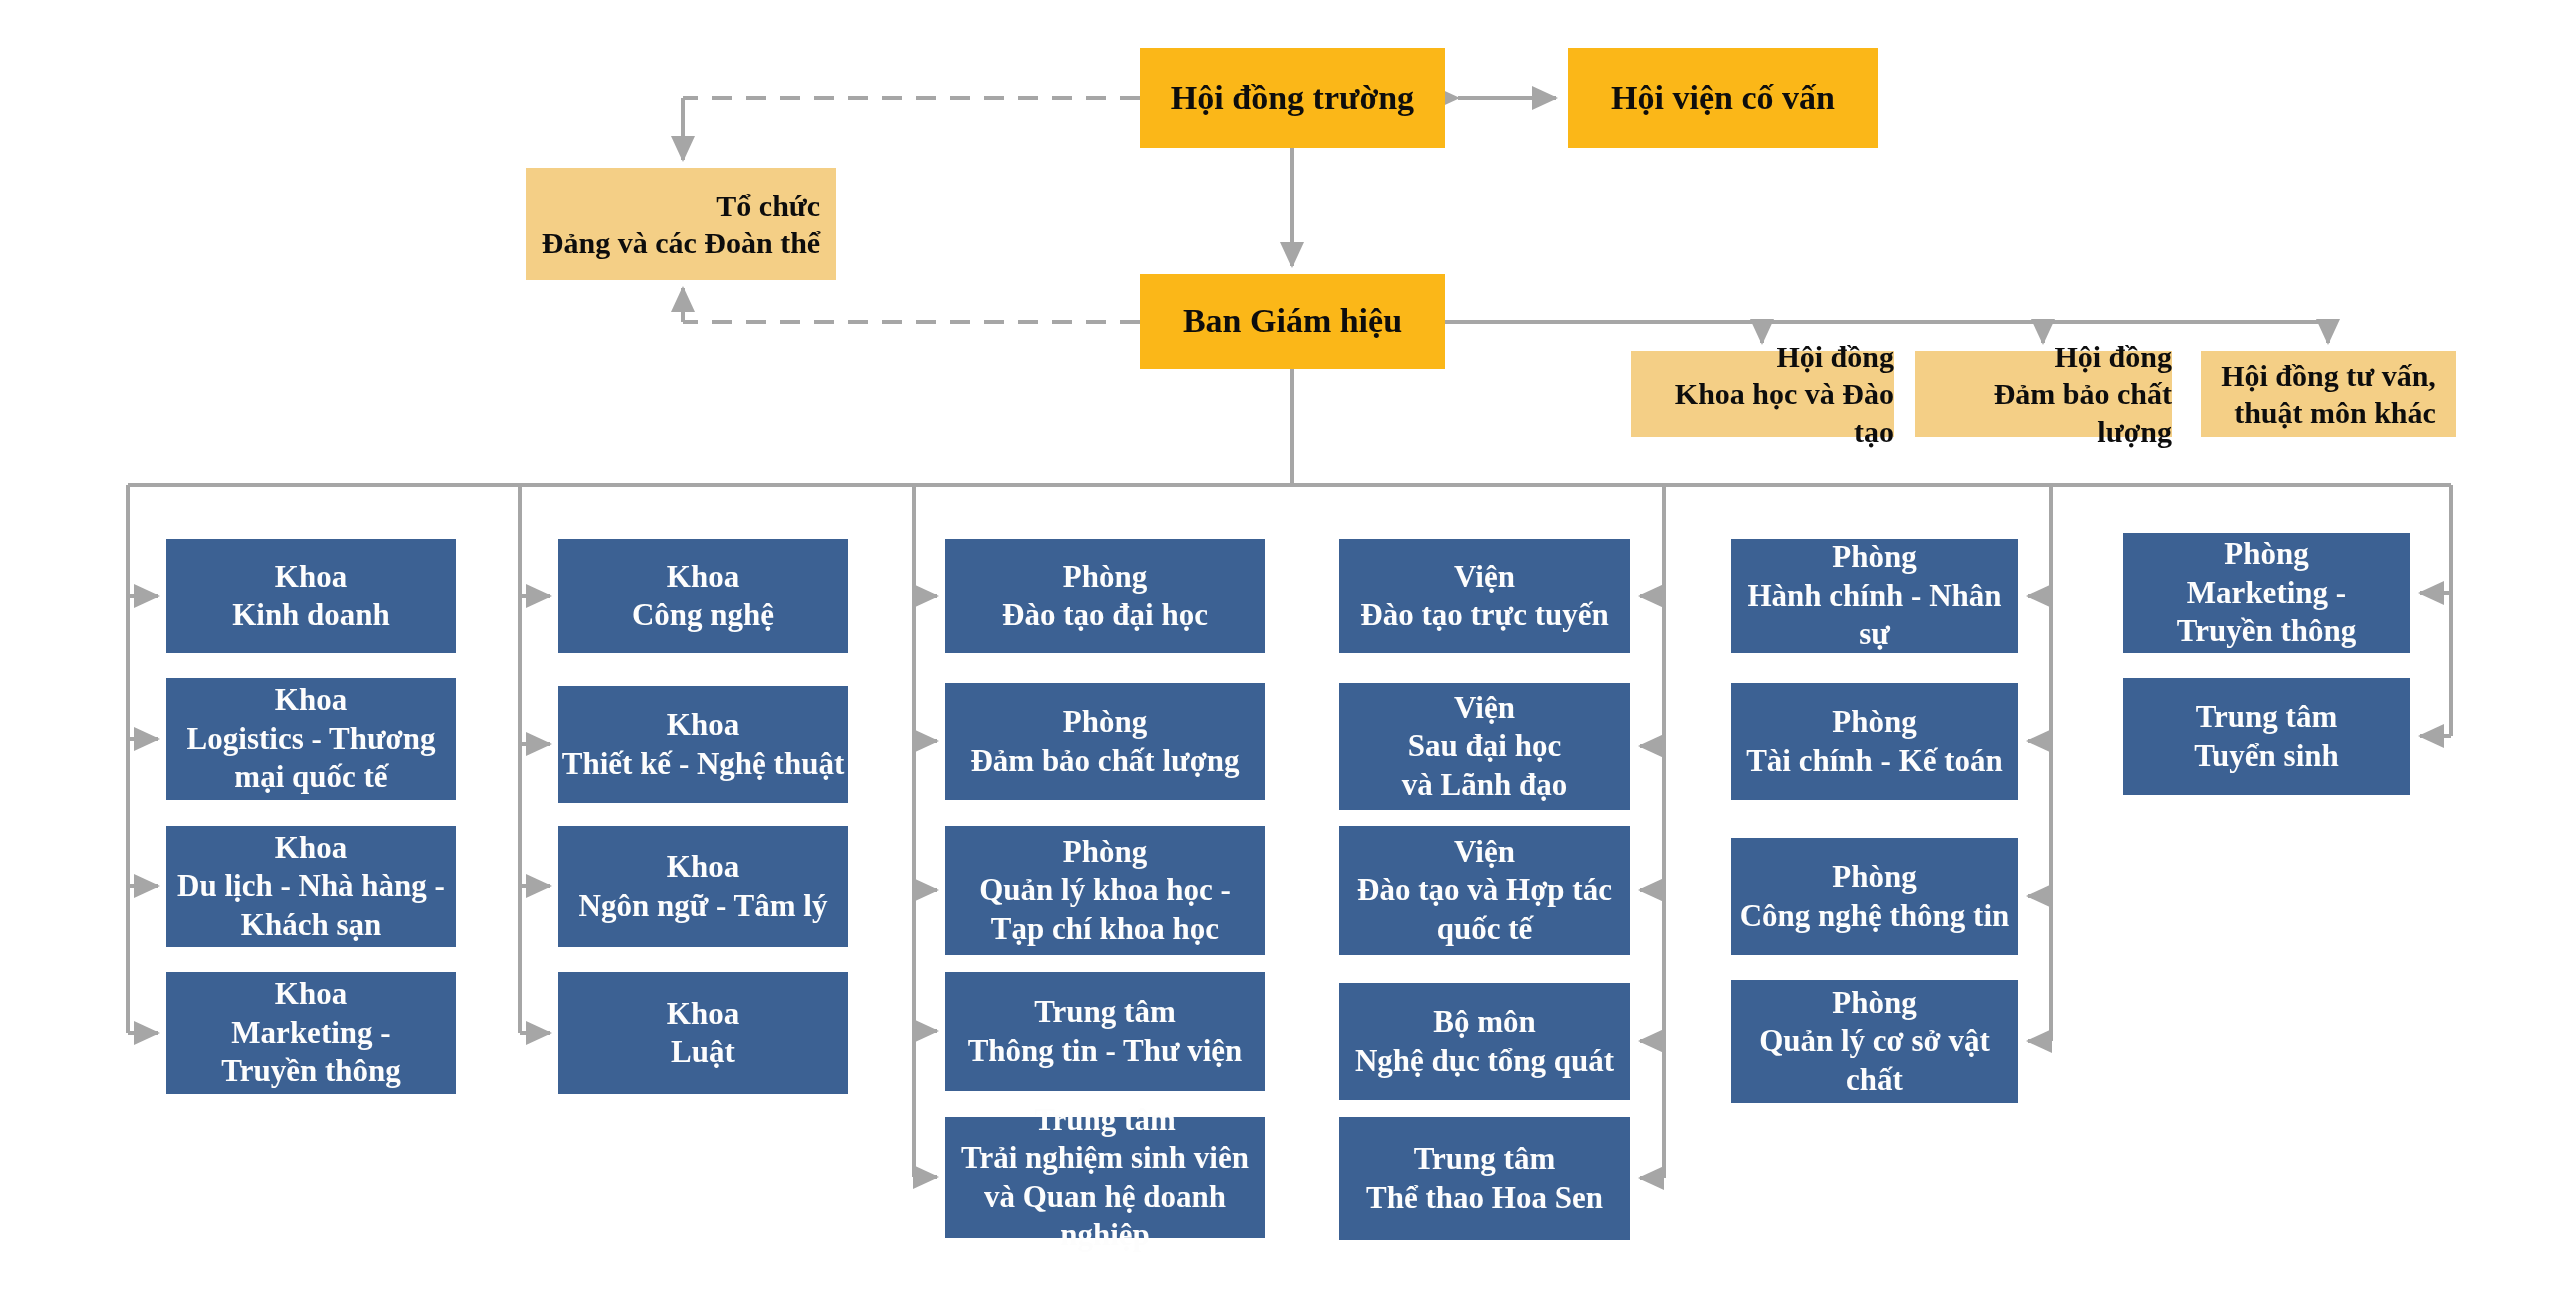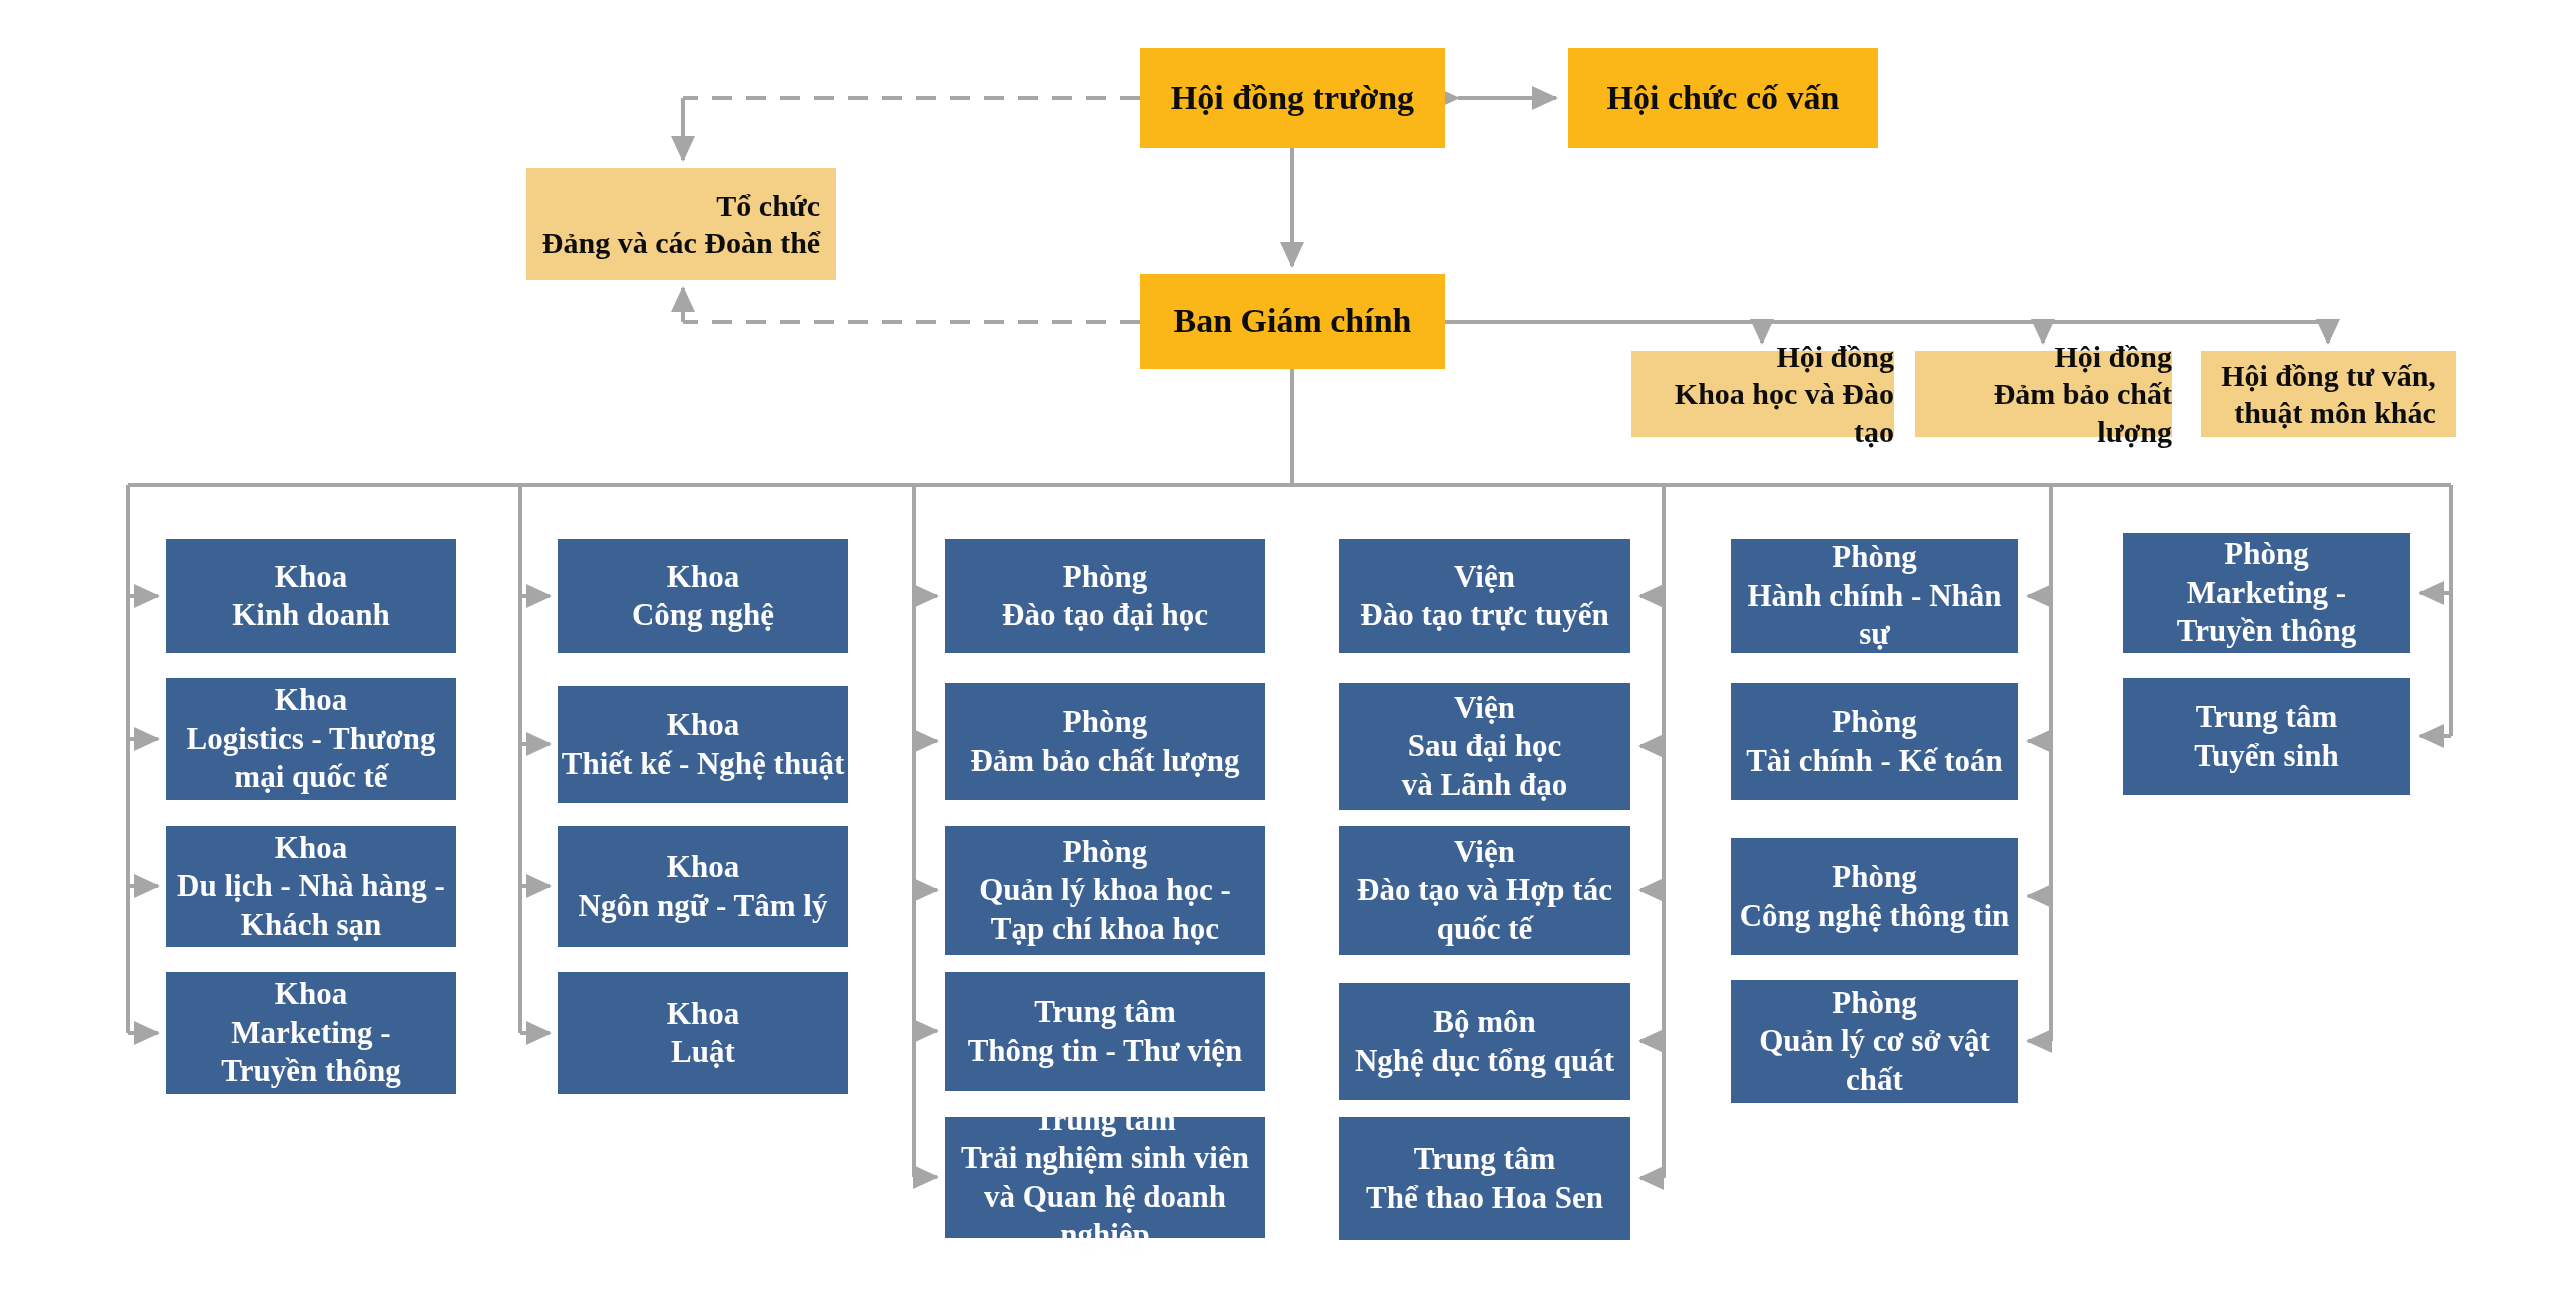--- a/index.html
+++ b/index.html
@@ -90,28 +90,28 @@
       <line x1="2451" y1="485" x2="2451" y2="736"></line>
       <line x1="2451" y1="593" x2="2420" y2="593" marker-end="url(#ar)"></line>
       <line x1="2451" y1="736" x2="2420" y2="736" marker-end="url(#ar)"></line>
     </g>
   </svg>
 
   <div class="node orange" style="left:1140px;top:48px;width:305px;height:100px">
     <span>Hội đồng trường</span>
   </div>
   <div class="node orange" style="left:1568px;top:48px;width:310px;height:100px">
-    <span>Hội chức cố vấn</span>
+    <span>Hội viện cố vấn</span>
   </div>
   <div class="node tan" style="left:526px;top:168px;width:310px;height:112px">
     <span>Tổ chức
 Đảng và các Đoàn thể</span>
   </div>
   <div class="node orange" style="left:1140px;top:274px;width:305px;height:95px">
-    <span>Ban Giám chính</span>
+    <span>Ban Giám hiệu</span>
   </div>
 
   <div class="node tan" style="left:1631px;top:351px;width:263px;height:86px">
     <span>Hội đồng
 Khoa học và Đào tạo</span>
   </div>
   <div class="node tan" style="left:1915px;top:351px;width:257px;height:86px">
     <span>Hội đồng
 Đảm bảo chất lượng</span>
   </div>

